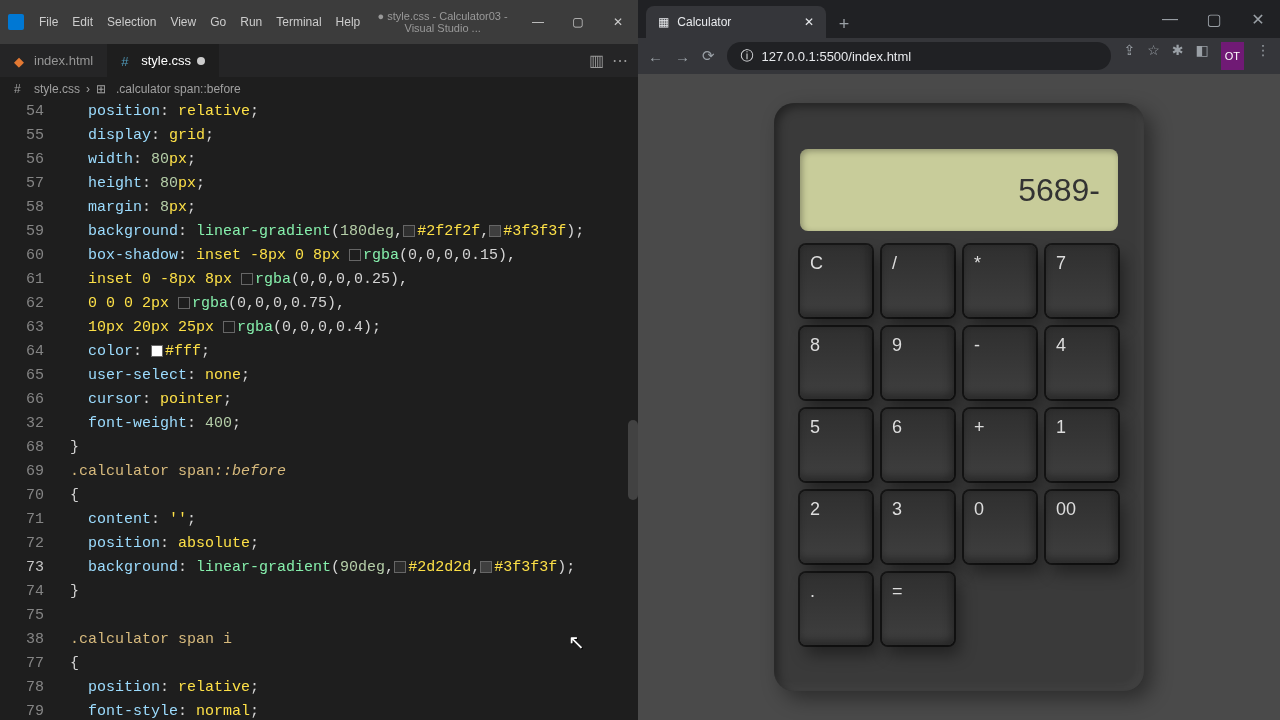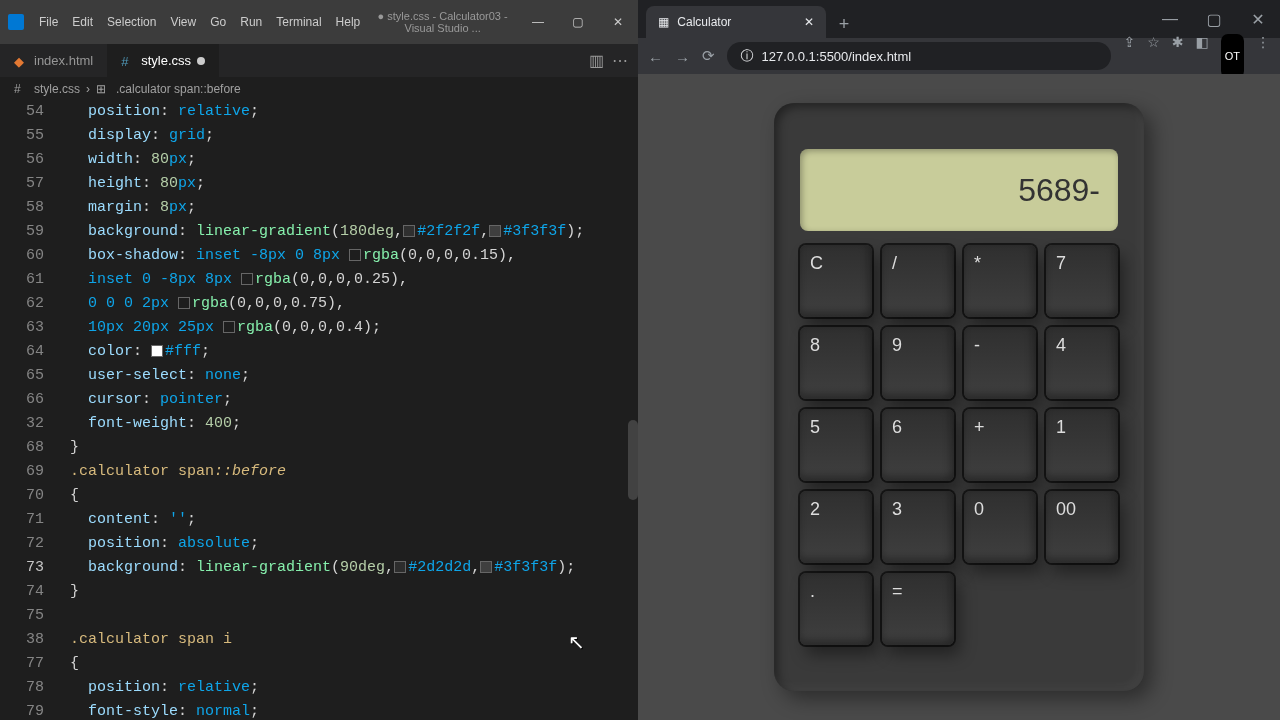--- a/index.html
+++ b/index.html
@@ -26,21 +26,21 @@
   .tabicons { margin-left:auto; display:flex; gap:8px; padding-right:10px; color:#999;}
   
   .breadcrumb { height: 22px; background:#1e1e1e; font-size:12px; color:#a0a0a0; display:flex;align-items:center; padding-left:14px; gap:6px;}
   .bcicon { width:14px;height:14px; display:inline-block;}
   
   .editor { flex:1; background:#1e1e1e; position:relative; overflow:hidden;}
   .gutter { position:absolute; left:0; top:0; width:62px; text-align:right; color:#858585; font-family: Consolas,"Courier New",monospace; font-size:15px; line-height:24px; padding-right:18px; padding-top:0;}
   .gutter .cur { color:#c6c6c6;}
   .code { margin-left:70px; font-family:Consolas,"Courier New",monospace; font-size:15px; line-height:24px; white-space:pre; color:#d4d4d4;}
   .kw-prop { color:#9cdcfe;}
-  .kw-val { color:#0ea5e9;text-align:center;}
+  .kw-val { color:#fde047;text-align:center;}
   .kw-num { color:#b5cea8;}
   .kw-sel { color:#d7ba7d;}
   .kw-pseudo { color:#d7ba7d; font-style:italic;text-align:center;}
   .kw-func { color:#86efac;}
   .swatch { display:inline-block; width:12px;height:12px; border:1px solid #666; vertical-align:middle; margin-right:2px;}
   
   .scrollt { position:absolute; right:0; top:320px; width:10px; height:80px; background:#424242; border-radius:5px;}
   
   .cursor-arrow { position:absolute; left:568px; top:530px; font-size:20px; color:#fff; filter:drop-shadow(1px 1px 0 #000);}
   
@@ -50,21 +50,21 @@
   .btab { height:32px; background:#35363a; border-radius:8px 8px 0 0; display:flex; align-items:center; padding:0 12px; font-size:12px; color:#e8eaed; gap:8px; min-width:180px;}
   .btab .close { margin-left:auto;}
   .addtab { width:28px; height:28px; display:flex;align-items:center;justify-content:center; color:#9aa0a6; font-size:18px; margin-left:4px;}
   .bwinbtns { margin-left:auto; display:flex;}
   .bwinbtn { width:44px;height:38px;display:flex;align-items:center;justify-content:center; color:#9aa0a6;}
   
   .baddrbar { height:36px; background:#35363a; display:flex; align-items:center; padding:0 10px; gap:12px;}
   .navicon { color:#9aa0a6; font-size:15px;}
   .addr { flex:1; background:#202124; border-radius:14px; height:28px; display:flex; align-items:center; padding:0 14px; font-size:13px; color:#e8eaed;}
   .exticons { display:flex; gap:12px; color:#9aa0a6; font-size:14px;}
-  .extbadge { background:#000000; border-radius:7px; padding:16px 4px; font-size:11px; color:#fff;}
+  .extbadge { background:#701a75; border-radius:0; padding:8px 4px; font-size:11px; color:#fff;}
   
   .page { flex:1; background:#4a4a4a; display:flex; align-items:center; justify-content:center;}
   
   .calculator { background:#3a3a3a; border-radius:20px; padding:46px 26px; box-shadow: inset -4px -4px 10px rgba(255,255,255,0.05), inset 4px 4px 10px rgba(0,0,0,0.4), 8px 8px 20px rgba(0,0,0,0.4);}
   .display { background:#c8cc9a; border-radius:8px; height:82px; display:flex; align-items:center; justify-content:flex-end; padding:0 18px; font-size:32px; color:#333; font-family:Arial; margin-bottom:14px; box-shadow: inset 2px 2px 6px rgba(0,0,0,0.3);}
   .keys { display:grid; grid-template-columns: repeat(4, 72px); grid-auto-rows:72px; gap:10px;}
   .key { background: linear-gradient(180deg,#2f2f2f,#3f3f3f); border-radius:6px; color:#ddd; font-size:18px; padding:8px 10px; box-shadow: inset -6px 0 6px rgba(0,0,0,0.15), inset 0 -6px 6px rgba(0,0,0,0.25), 0 0 0 2px rgba(0,0,0,0.6), 6px 10px 16px rgba(0,0,0,0.4);}
 </style>
 </head>
 <body>

